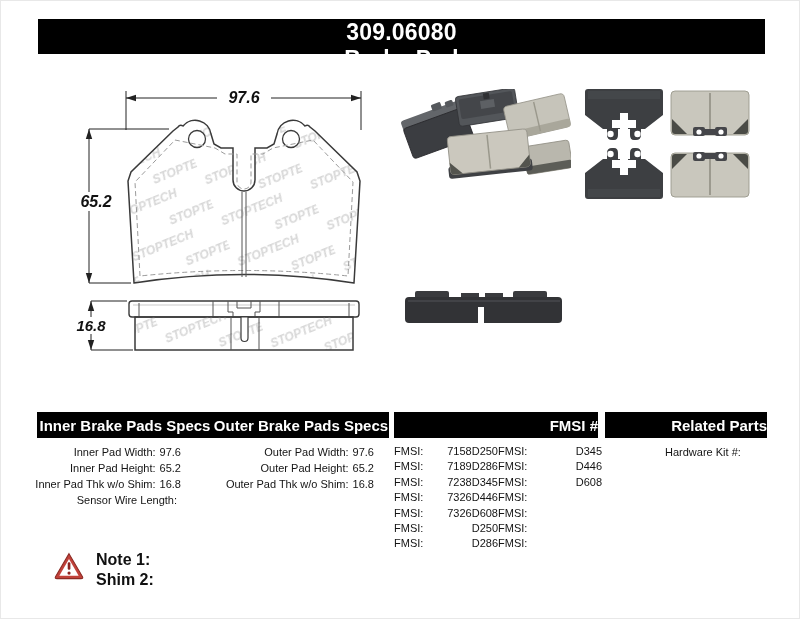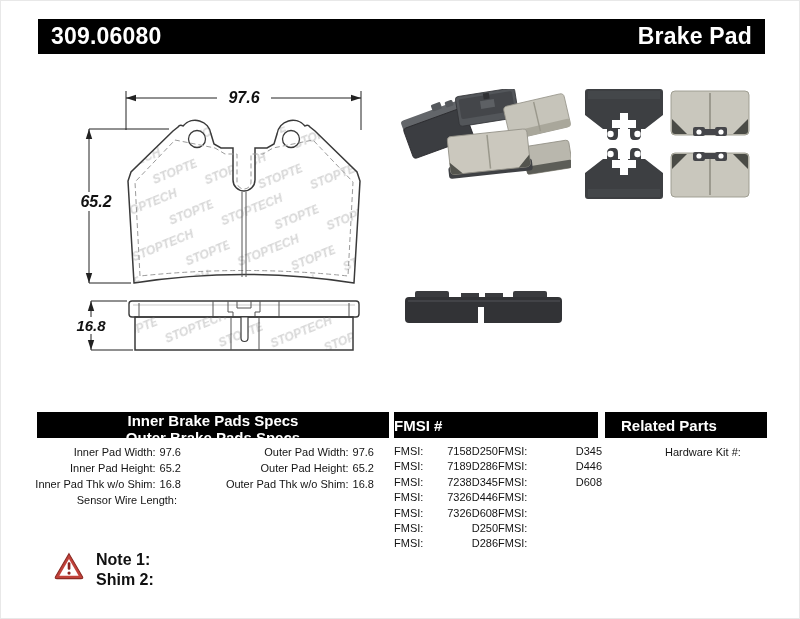--- a/index.html
+++ b/index.html
@@ -2,27 +2,27 @@
 <html><head>
 <meta charset="utf-8">
 <style>
   html,body{margin:0;padding:0;background:#fff;}
   .page{position:relative;width:800px;height:619px;background:#ffffff;
         font-family:"Liberation Sans",sans-serif;overflow:hidden;
         border:1px solid #e8e8e8;box-sizing:border-box;}
   
   .topbar{position:absolute;left:37px;top:18px;width:727px;height:35px;background:#000;
           color:#fff;display:flex;align-items:center;justify-content:space-between;
-          padding:0 13px;box-sizing:border-box;font-weight:bold;font-size:23px;letter-spacing:.2px;}
+          padding:0 13px;box-sizing:border-box;font-weight:bold;font-size:23px;letter-spacing:.2px;flex-direction:column;}
   
   .thead{position:absolute;top:411px;height:26px;background:#000;color:#fff;
          font-weight:bold;font-size:15px;display:flex;align-items:center;box-sizing:border-box;}
   .thead.split span{flex:1;text-align:center;}
-  .thead.single{justify-content:flex-start;}
-  #hd-specs{left:36px;width:352px;flex-direction:column;}
+  .thead.single{justify-content:flex-end;}
+  #hd-specs{left:36px;width:352px;}
   #hd-fmsi{left:393px;width:204px;}
   #hd-related{left:604px;width:162px;padding-left:16px;}
   
   .col{position:absolute;top:443px;font-size:11px;font-weight:normal;color:#141414;}
   #col-inner{left:36px;width:144px;}
   #col-outer{left:196px;width:177px;}
   #col-f1{left:393px;width:104px;}
   #col-f2{left:497px;width:104px;}
   #col-rel{left:636px;width:160px;padding-left:28px;}
   .srow{display:flex;gap:4px;line-height:16px;justify-content:flex-end;white-space:nowrap;}

